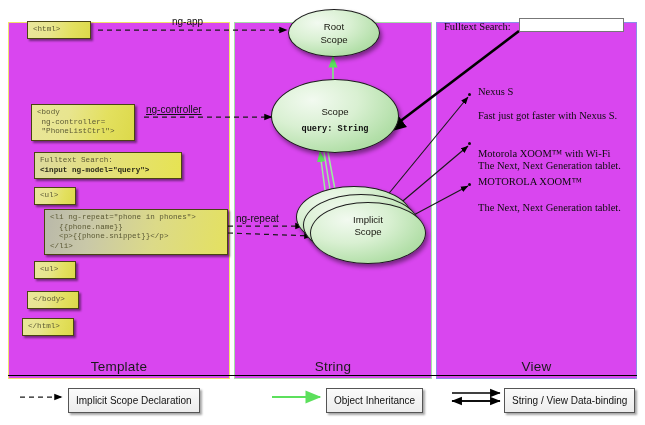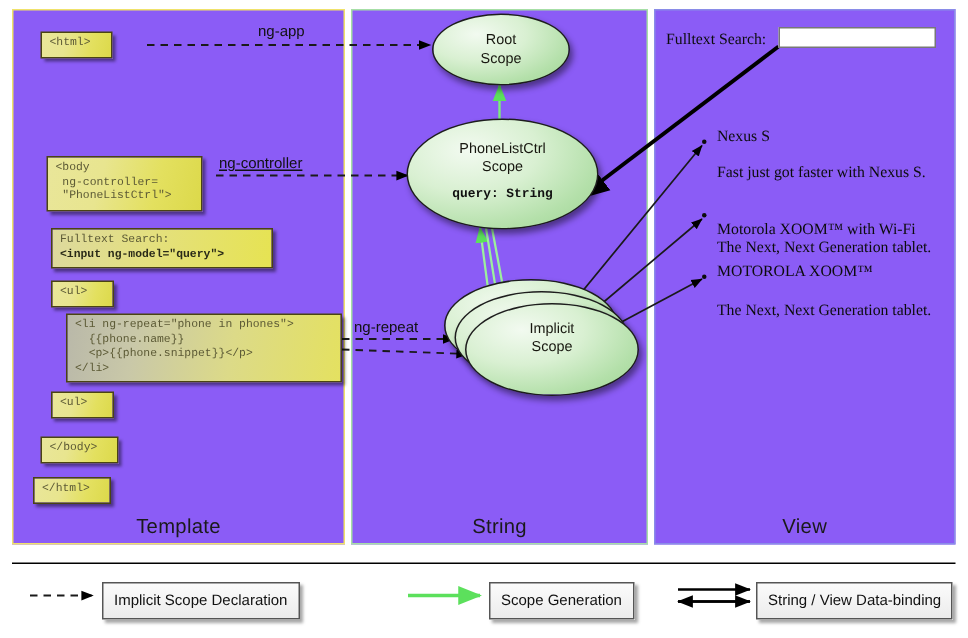--- a/index.html
+++ b/index.html
@@ -2,21 +2,21 @@
 <html><head>
 <meta charset="utf-8">
 <style>
   html,body{margin:0;padding:0;background:#ffffff;}
   body{width:645px;height:425px;position:relative;overflow:hidden;
        font-family:"Liberation Sans","DejaVu Sans",sans-serif;}
 
   .stage{position:absolute;left:0;top:0;width:645px;height:425px;}
 
   
-  .panel{position:absolute;background:#8b5cf6;box-sizing:border-box;}
+  .panel{position:absolute;background:#d946ef;box-sizing:border-box;margin-top:16px;}
   #panel-template{left:8px;  top:6px;  width:222px; height:357px; border:1.5px solid #f0e26a;}
   #panel-model   {left:234px;top:6px;  width:198px; height:357px; border:1.5px solid #a6dfa6;}
   #panel-view    {left:436px;top:6px;  width:201px; height:357px; border:1.5px solid #8a8ce8;}
 
   .panel-label{position:absolute;bottom:4px;left:0;width:100%;text-align:center;
                font-size:13.5px;color:#1a1a1a;letter-spacing:.2px;}
 
   
   .ybox{position:absolute;box-sizing:border-box;
         border:1.5px solid #4a4412;
@@ -112,21 +112,21 @@
     <line x1="272" y1="397" x2="320" y2="397" stroke="#5ce05c" stroke-width="2.2" marker-end="url(#ahGreen)"></line>
     <line x1="452" y1="393" x2="500" y2="393" stroke="#000" stroke-width="1.6" marker-end="url(#ahBlack)"></line>
     <line x1="500" y1="401" x2="452" y2="401" stroke="#000" stroke-width="1.6" marker-end="url(#ahBlack)"></line>
     <line x1="452" y1="401" x2="500" y2="401" stroke="#000" stroke-width="1.6" marker-end="url(#ahBlack)"></line>
   </svg>
 
   <div style="position:absolute;left:172px;top:16px;font-size:10px;color:#111;">ng-app</div>
   <div style="position:absolute;left:146px;top:104px;font-size:10px;color:#111;text-decoration:underline;">ng-controller</div>
   <div style="position:absolute;left:236px;top:213px;font-size:10px;color:#111;">ng-repeat</div>
 
-  <div class="ybox" id="box-html-open" style="left:27px;top:21px;width:48px;">&lt;html&gt;</div>
+  <div class="ybox" id="box-html-open" style="left:27px;top:21px;width:64px;">&lt;html&gt;</div>
 
   <div class="ybox" id="box-body-open" style="left:31px;top:104px;width:104px;">&lt;body
  ng-controller=
  "PhoneListCtrl"&gt;</div>
 
   <div class="ybox" id="box-search" style="left:34px;top:152px;width:148px;"><span>Fulltext Search:</span><br><b>&lt;input ng-model="query"&gt;</b></div>
 
   <div class="ybox" id="box-ul-open" style="left:34px;top:187px;width:42px;">&lt;ul&gt;</div>
 
   <div class="ybox" id="box-li" style="left:44px;top:209px;width:184px;">&lt;li ng-repeat="phone in phones"&gt;
@@ -139,21 +139,20 @@
   <div class="ybox" id="box-body-close" style="left:27px;top:291px;width:52px;">&lt;/body&gt;</div>
 
   <div class="ybox" id="box-html-close" style="left:22px;top:318px;width:52px;">&lt;/html&gt;</div>
 
   <div class="ell" id="ell-root" style="left:288px;top:9px;width:92px;height:48px;">
     <div class="etext ell-title" style="top:11px;">Root</div>
     <div class="etext ell-title" style="top:24px;">Scope</div>
   </div>
 
   <div class="ell" id="ell-ctrl" style="left:271px;top:79px;width:128px;height:74px;">
-    <div class="etext ell-title" style="top:14px;">PhoneListCtrl</div>
     <div class="etext ell-title" style="top:26px;">Scope</div>
     <div class="etext ell-sub sub-strong" style="top:44px;">query: String</div>
   </div>
 
   <div class="ell" id="ell-rep-back2" style="left:296px;top:186px;width:116px;height:62px;"></div>
   <div class="ell" id="ell-rep-back1" style="left:303px;top:194px;width:116px;height:62px;"></div>
   <div class="ell" id="ell-rep-front" style="left:310px;top:202px;width:116px;height:62px;">
     <div class="etext ell-title" style="top:11px;">Implicit</div>
     <div class="etext ell-title" style="top:23px;">Scope</div>
   </div>
@@ -169,16 +168,16 @@
   <div class="v-serif v-item" style="left:478px;top:135px;margin-top:13px;">Motorola XOOM™  with Wi-Fi</div>
   <div class="v-serif v-item" style="left:478px;top:160px;">The Next, Next Generation tablet.</div>
 
   <div class="v-bullet" style="left:468px;top:183px;"></div>
   <div class="v-serif v-item" style="left:478px;top:176px;">MOTOROLA XOOM™</div>
   <div class="v-serif v-item" style="left:478px;top:202px;">The Next, Next Generation tablet.</div>
 
   <div id="legend-rule"></div>
 
   <div class="lbox" style="left:68px;top:388px;">Implicit Scope Declaration</div>
-  <div class="lbox" style="left:326px;top:388px;">Scope Generation</div>
+  <div class="lbox" style="left:326px;top:388px;">Object Inheritance</div>
   <div class="lbox" style="left:504px;top:388px;">String / View Data-binding</div>
 
 </div>
 
 </body></html>

